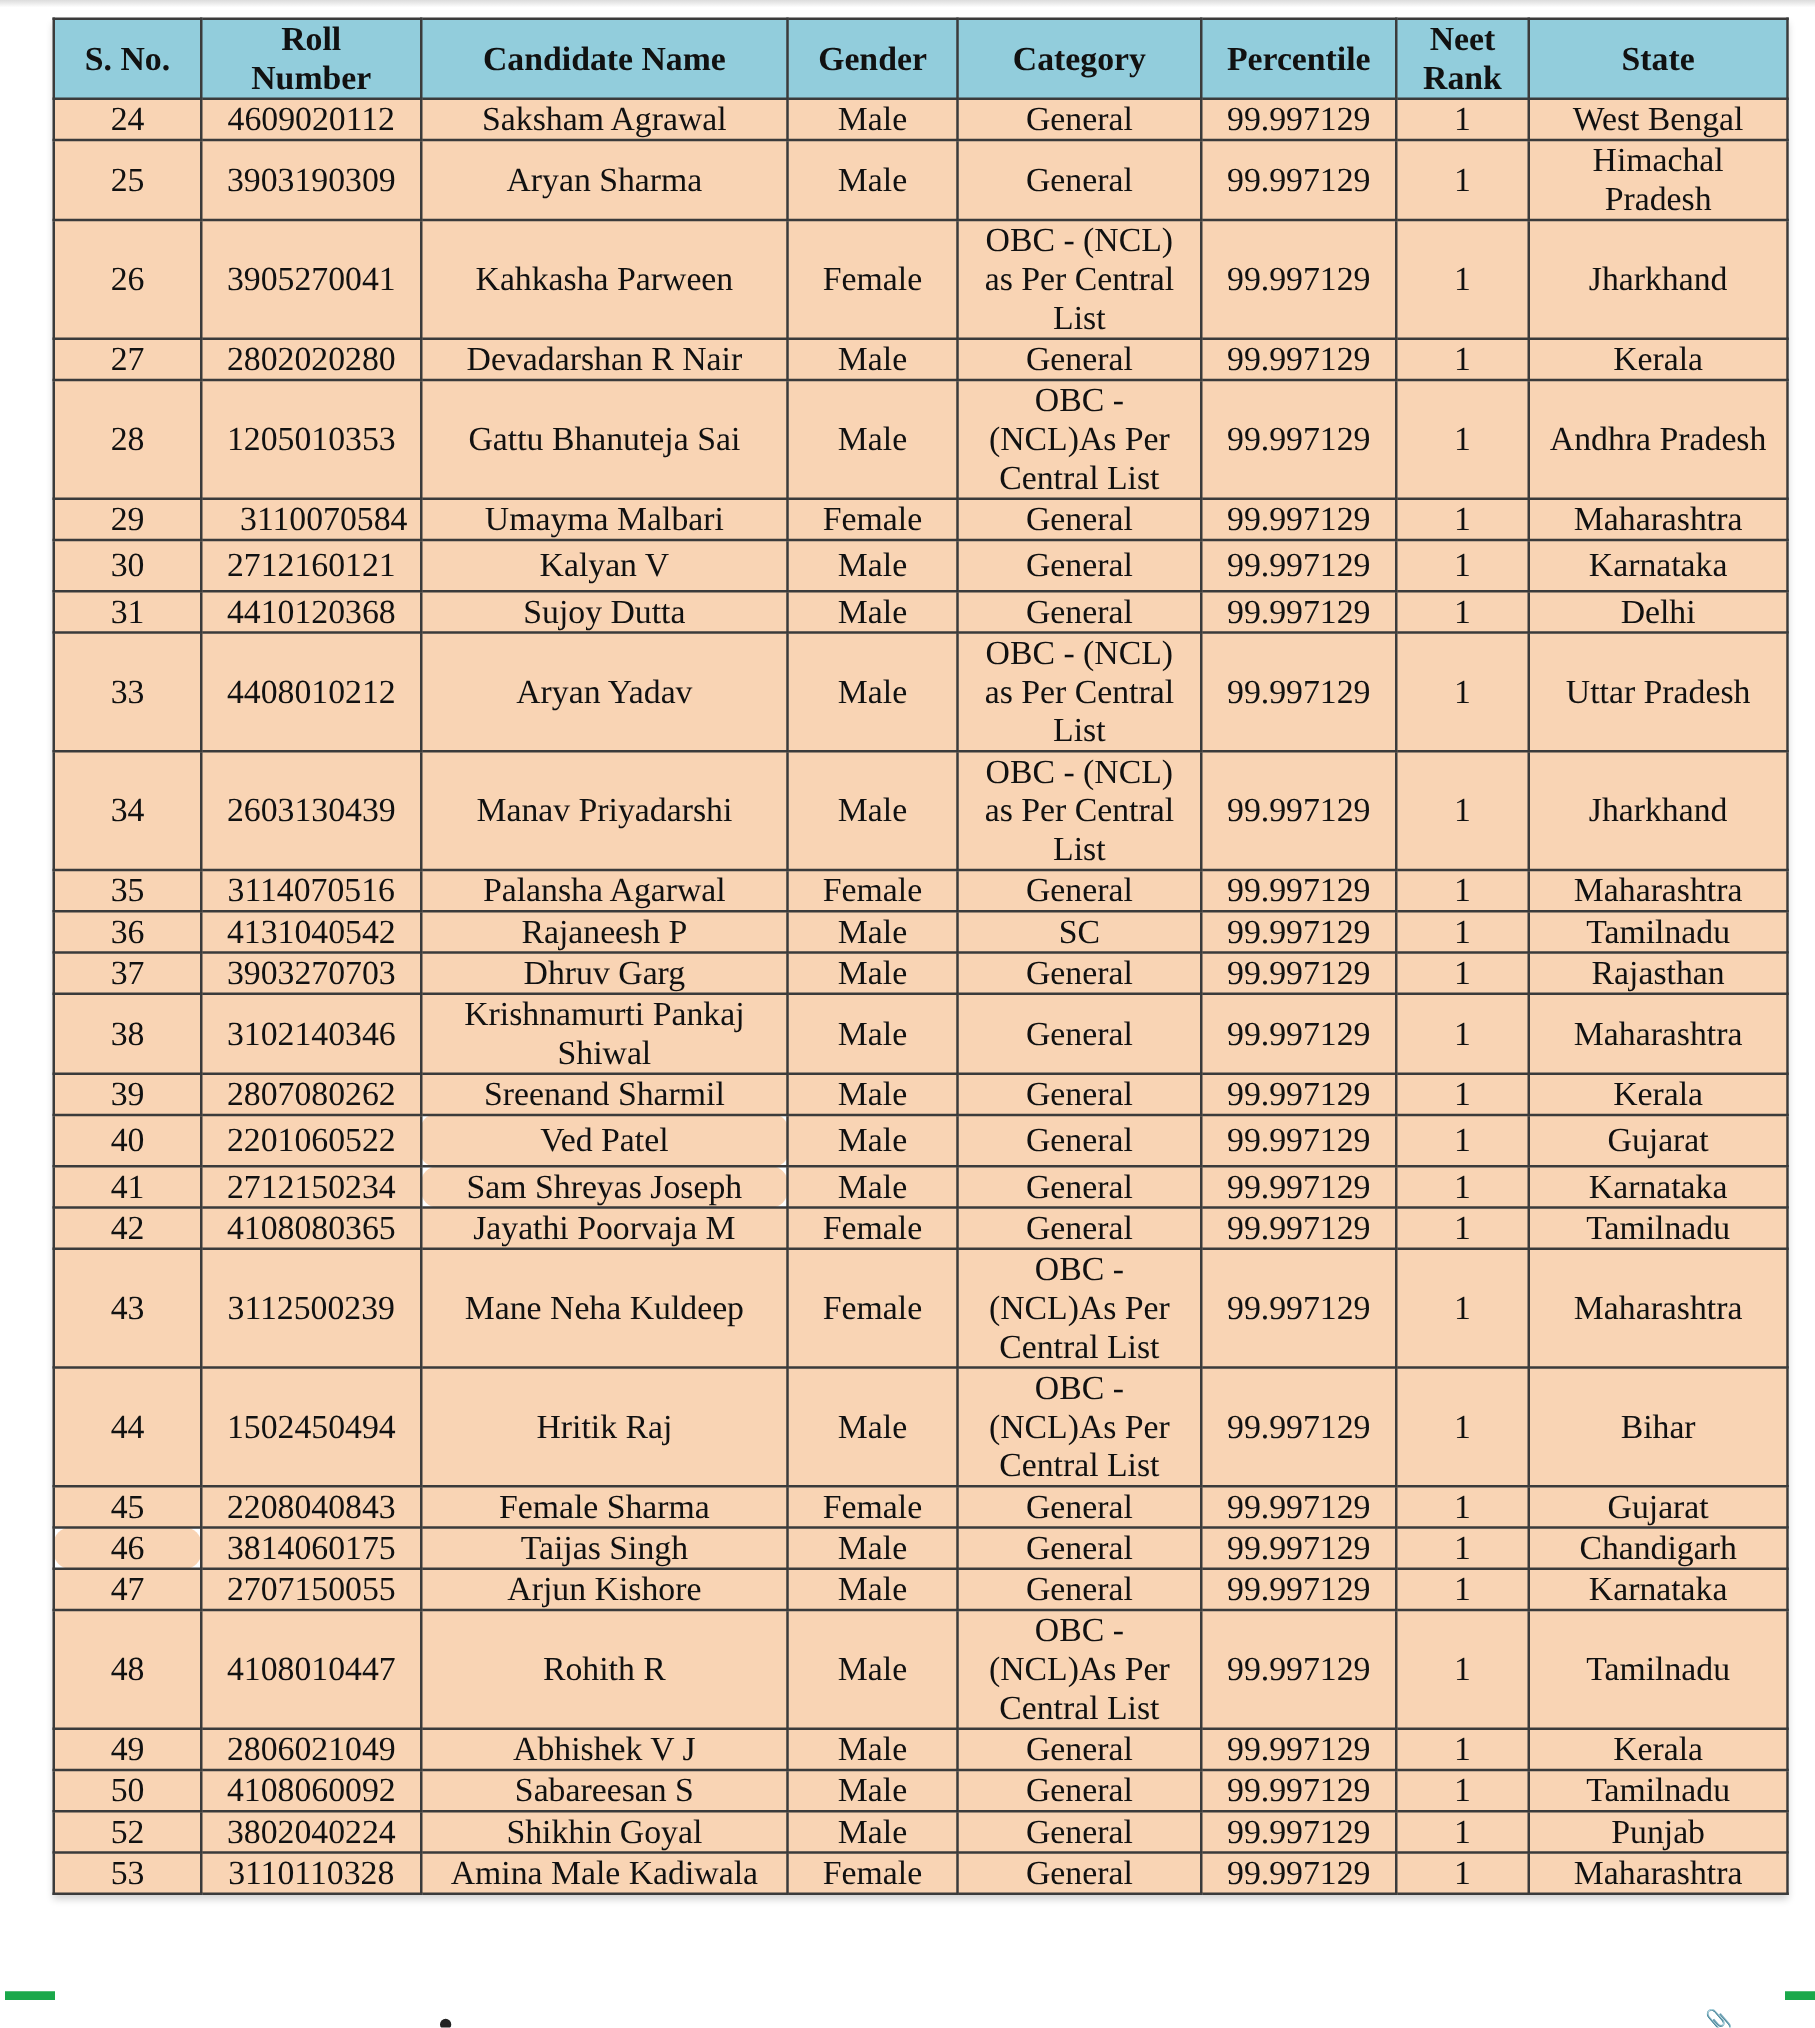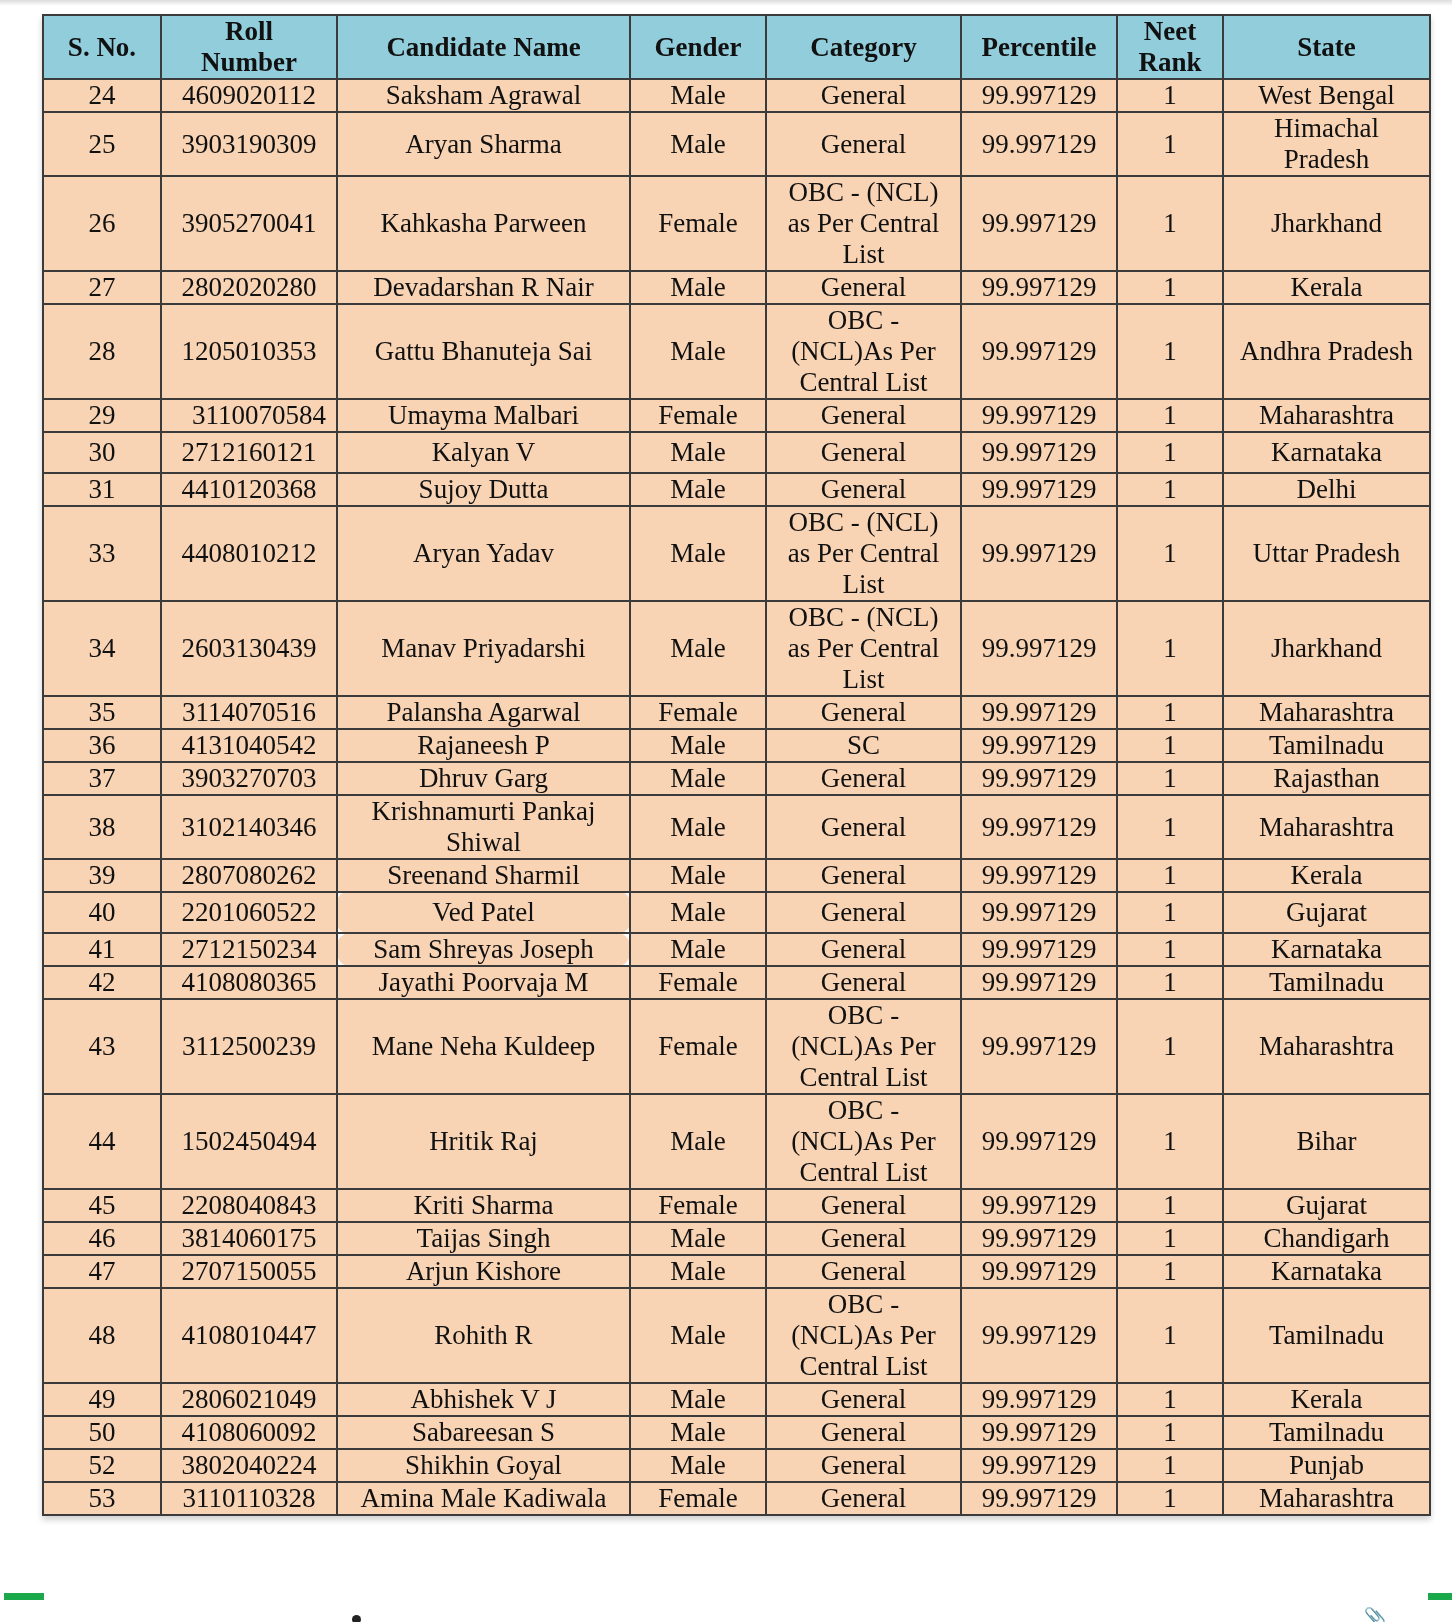--- a/index.html
+++ b/index.html
@@ -299,29 +299,29 @@
         <td style="height: 90px;"><span class="cell-text">OBC -
 (NCL)As Per
 Central List</span></td>
         <td style="height: 90px;"><span class="cell-text">99.997129</span></td>
         <td style="height: 90px;"><span class="cell-text">1</span></td>
         <td style="height: 90px;"><span class="cell-text">Bihar</span></td>
       </tr>
       <tr>
         <td style="height: 29px;"><span class="cell-text">45</span></td>
         <td style="height: 29px;"><span class="cell-text">2208040843</span></td>
-        <td style="height: 29px;"><span class="cell-text">Kriti Sharma</span></td>
+        <td style="height: 29px;"><span class="cell-text">Female Sharma</span></td>
         <td style="height: 29px;"><span class="cell-text">Female</span></td>
         <td style="height: 29px;"><span class="cell-text">General</span></td>
         <td style="height: 29px;"><span class="cell-text">99.997129</span></td>
         <td style="height: 29px;"><span class="cell-text">1</span></td>
         <td style="height: 29px;"><span class="cell-text">Gujarat</span></td>
       </tr>
       <tr>
-        <td style="height: 29px;"><span class="cell-text">46</span></td>
+        <td style="height: 29px; border-radius: 13px;"><span class="cell-text">46</span></td>
         <td style="height: 29px;"><span class="cell-text">3814060175</span></td>
         <td style="height: 29px;"><span class="cell-text">Taijas Singh</span></td>
         <td style="height: 29px;"><span class="cell-text">Male</span></td>
         <td style="height: 29px;"><span class="cell-text">General</span></td>
         <td style="height: 29px;"><span class="cell-text">99.997129</span></td>
         <td style="height: 29px;"><span class="cell-text">1</span></td>
         <td style="height: 29px;"><span class="cell-text">Chandigarh</span></td>
       </tr>
       <tr>
         <td style="height: 29px;"><span class="cell-text">47</span></td>

